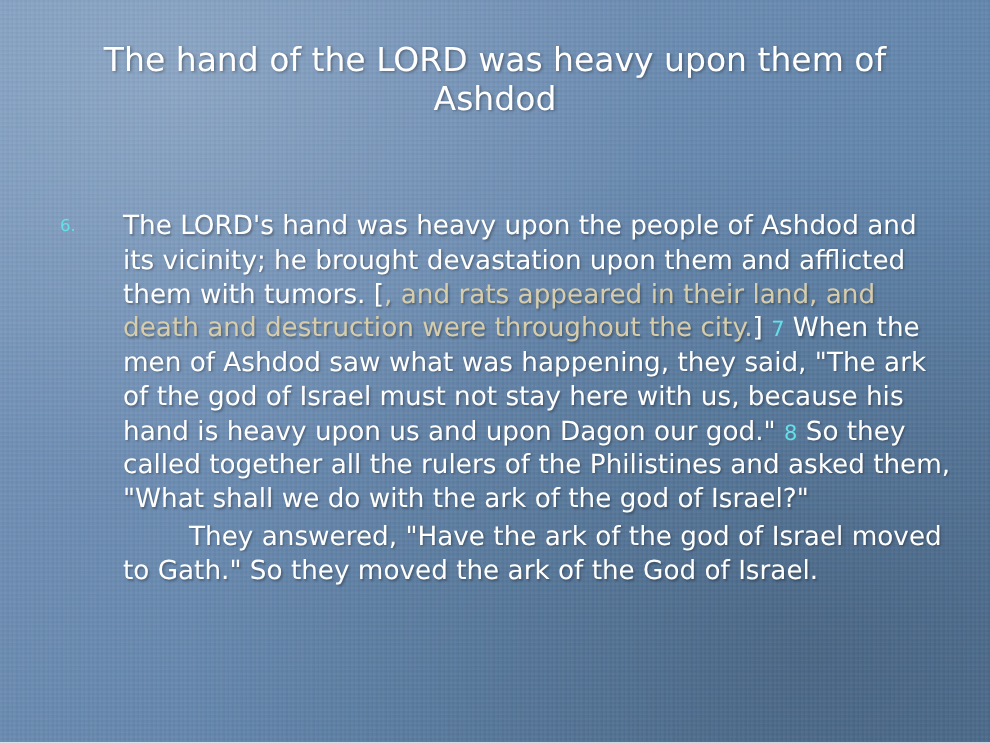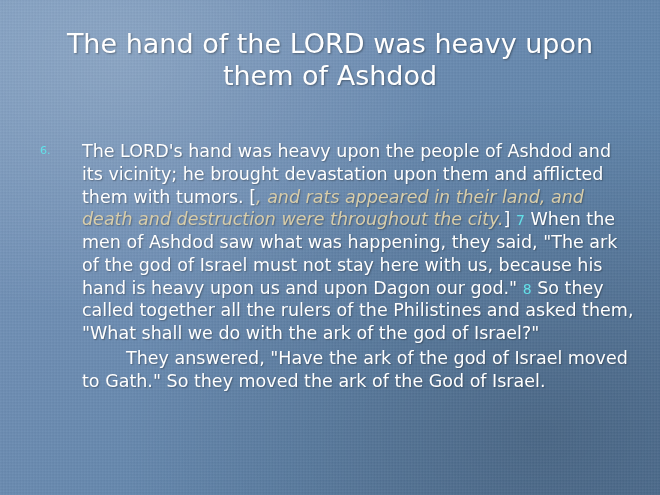--- a/index.html
+++ b/index.html
@@ -34,21 +34,21 @@
       repeating-linear-gradient(90deg, rgba(255,255,255,0.03) 0px, rgba(255,255,255,0.03) 1px, rgba(0,0,0,0.018) 2px, rgba(0,0,0,0.018) 3px);
     opacity: 0.75;
   }
   .title {
     position: absolute;
     left: 34px;
     top: 28px;
     width: 592px;
     text-align: center;
     color: #ffffff;
-    font-size: 27px;
+    font-size: 22px;
     line-height: 1.18;
     font-weight: normal;
     letter-spacing: 0px;
     text-shadow: 1px 1px 2px rgba(0,0,0,0.35);
     z-index: 2;
   }
   .body-block {
     position: absolute;
     left: 34px;
     top: 140px;
@@ -72,21 +72,20 @@
     font-size: 11px;
     color: #63e0e8;
     text-shadow: none;
   }
   .vnum {
     color: #63e0e8;
     font-size: 14px;
     text-shadow: none;
   }
   .insert {
-    font-style: italic;
     color: #d8cdaa;
   }
   .para2 {
     padding-left: 48px;
     text-indent: 44px;
     margin-top: 2px;
   }
 </style>
 </head>
 <body>

